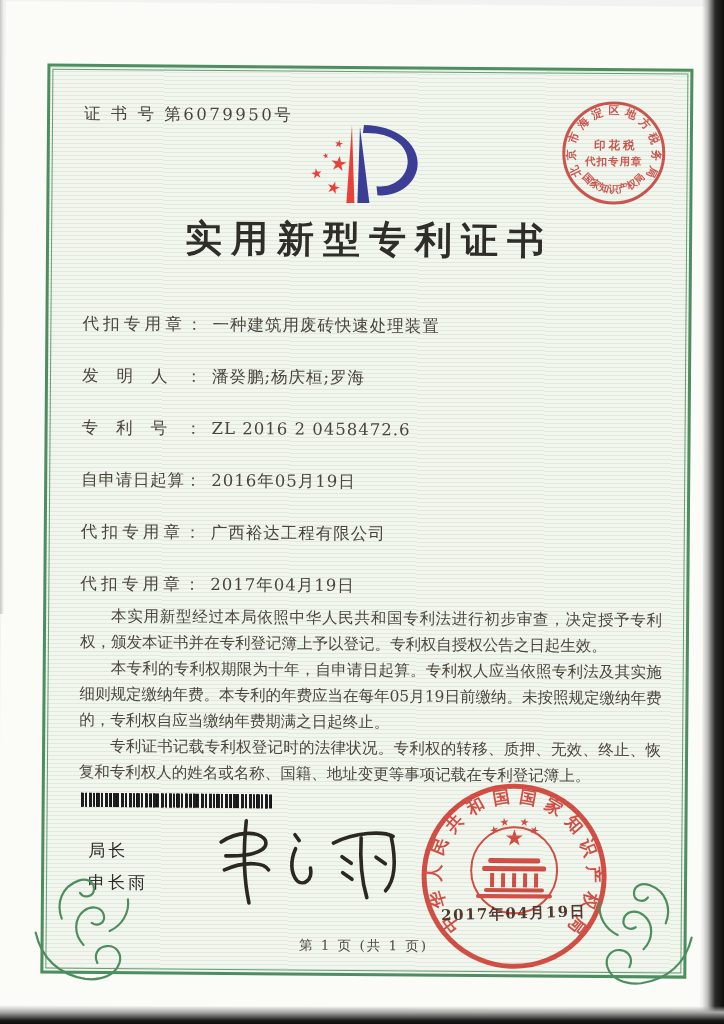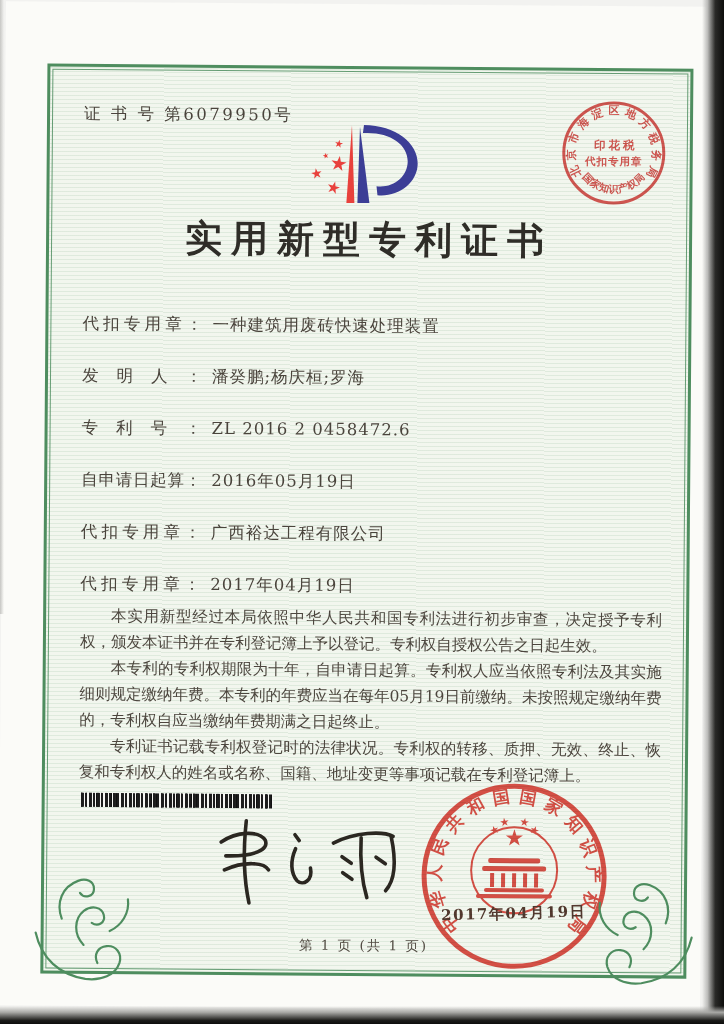--- a/index.html
+++ b/index.html
@@ -156,20 +156,24 @@
     </div>
 
     <div class="body-text">
       <p>本实用新型经过本局依照中华人民共和国专利法进行初步审查，决定授予专利权，颁发本证书并在专利登记簿上予以登记。专利权自授权公告之日起生效。</p>
       <p>本专利的专利权期限为十年，自申请日起算。专利权人应当依照专利法及其实施细则规定缴纳年费。本专利的年费应当在每年05月19日前缴纳。未按照规定缴纳年费的，专利权自应当缴纳年费期满之日起终止。</p>
       <p>专利证书记载专利权登记时的法律状况。专利权的转移、质押、无效、终止、恢复和专利权人的姓名或名称、国籍、地址变更等事项记载在专利登记簿上。</p>
     </div>
 
     <div class="barcode"></div>
 
+    <div class="signer">
+      <div>局长</div>
+      <div>申长雨</div>
+    </div>
 
     <svg class="signature" viewBox="0 0 230 108" aria-hidden="true">
       <g transform="rotate(-3 115 54)">
         <path d="M64,10 C60,36 58,62 63,92"></path>
         <path d="M38,30 C54,20 76,20 82,30 C86,40 70,46 42,44"></path>
         <path d="M40,58 C60,50 80,52 84,60"></path>
         <path d="M112,26 L116,32"></path>
         <path d="M112,40 C106,52 106,64 112,72 C118,78 128,72 126,60"></path>
         <path d="M150,36 C172,26 200,26 210,32"></path>
         <path d="M178,32 C176,52 176,72 181,92"></path>

